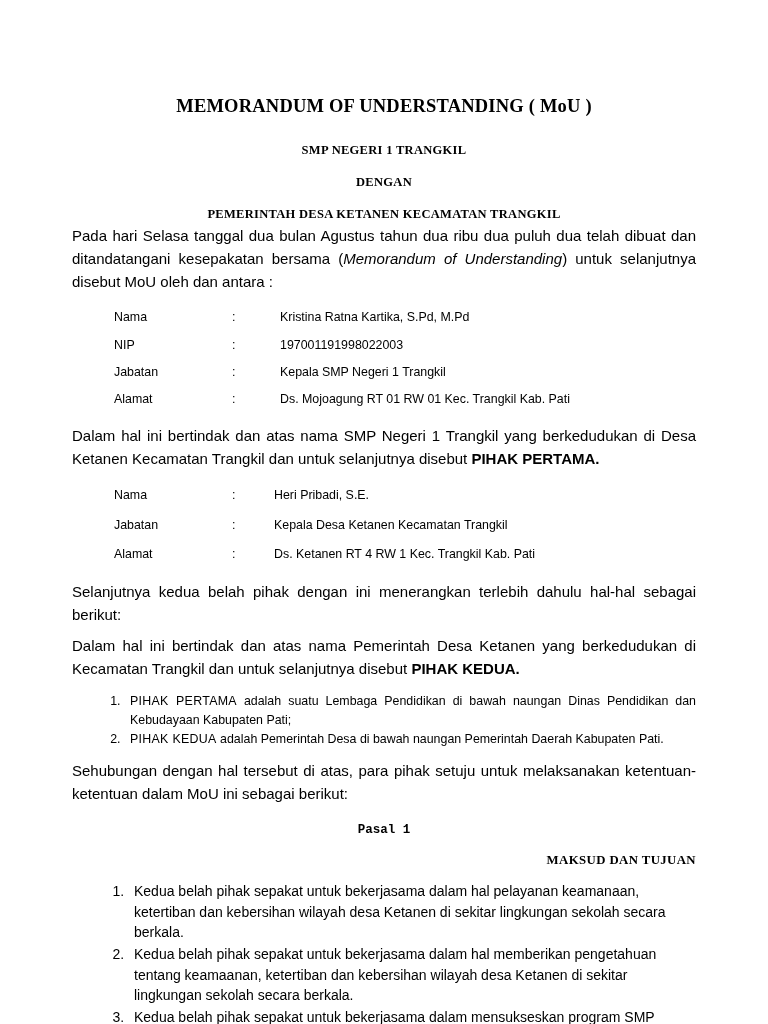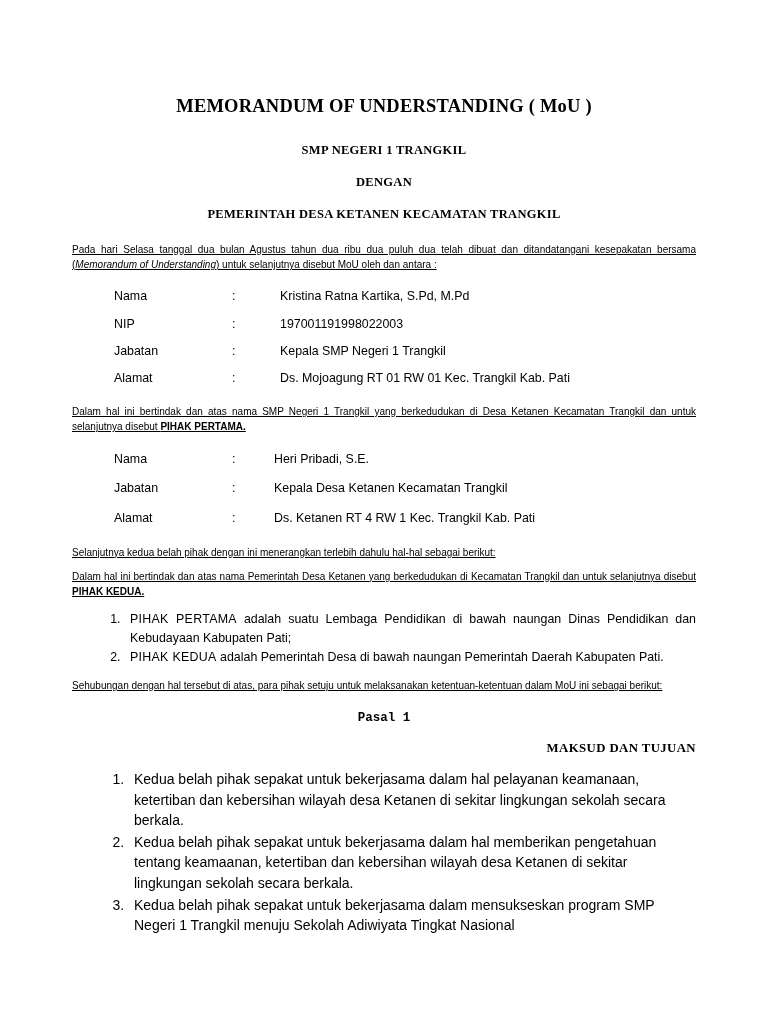--- a/index.html
+++ b/index.html
@@ -31,28 +31,27 @@
   }
   .center-head {
     text-align: center;
     font-family: "Liberation Serif", serif;
     font-weight: bold;
     font-size: 12.5px;
     letter-spacing: 0.3px;
     margin: 0 0 17px 0;
   }
   .center-head.small-gap {
-    margin-bottom: 20px;
+    margin-bottom: 3px;
   }
   .para {
     text-align: justify;
-    font-size: 10px;
+    font-size: 15px;
     line-height: 1.52;
     margin: 0 0 11px 0;
-    text-decoration: underline;
   }
   .para.tight {
     margin-bottom: 9px;
   }
   .para em {
     font-style: italic;
   }
   .para b {
     font-weight: bold;
   }

